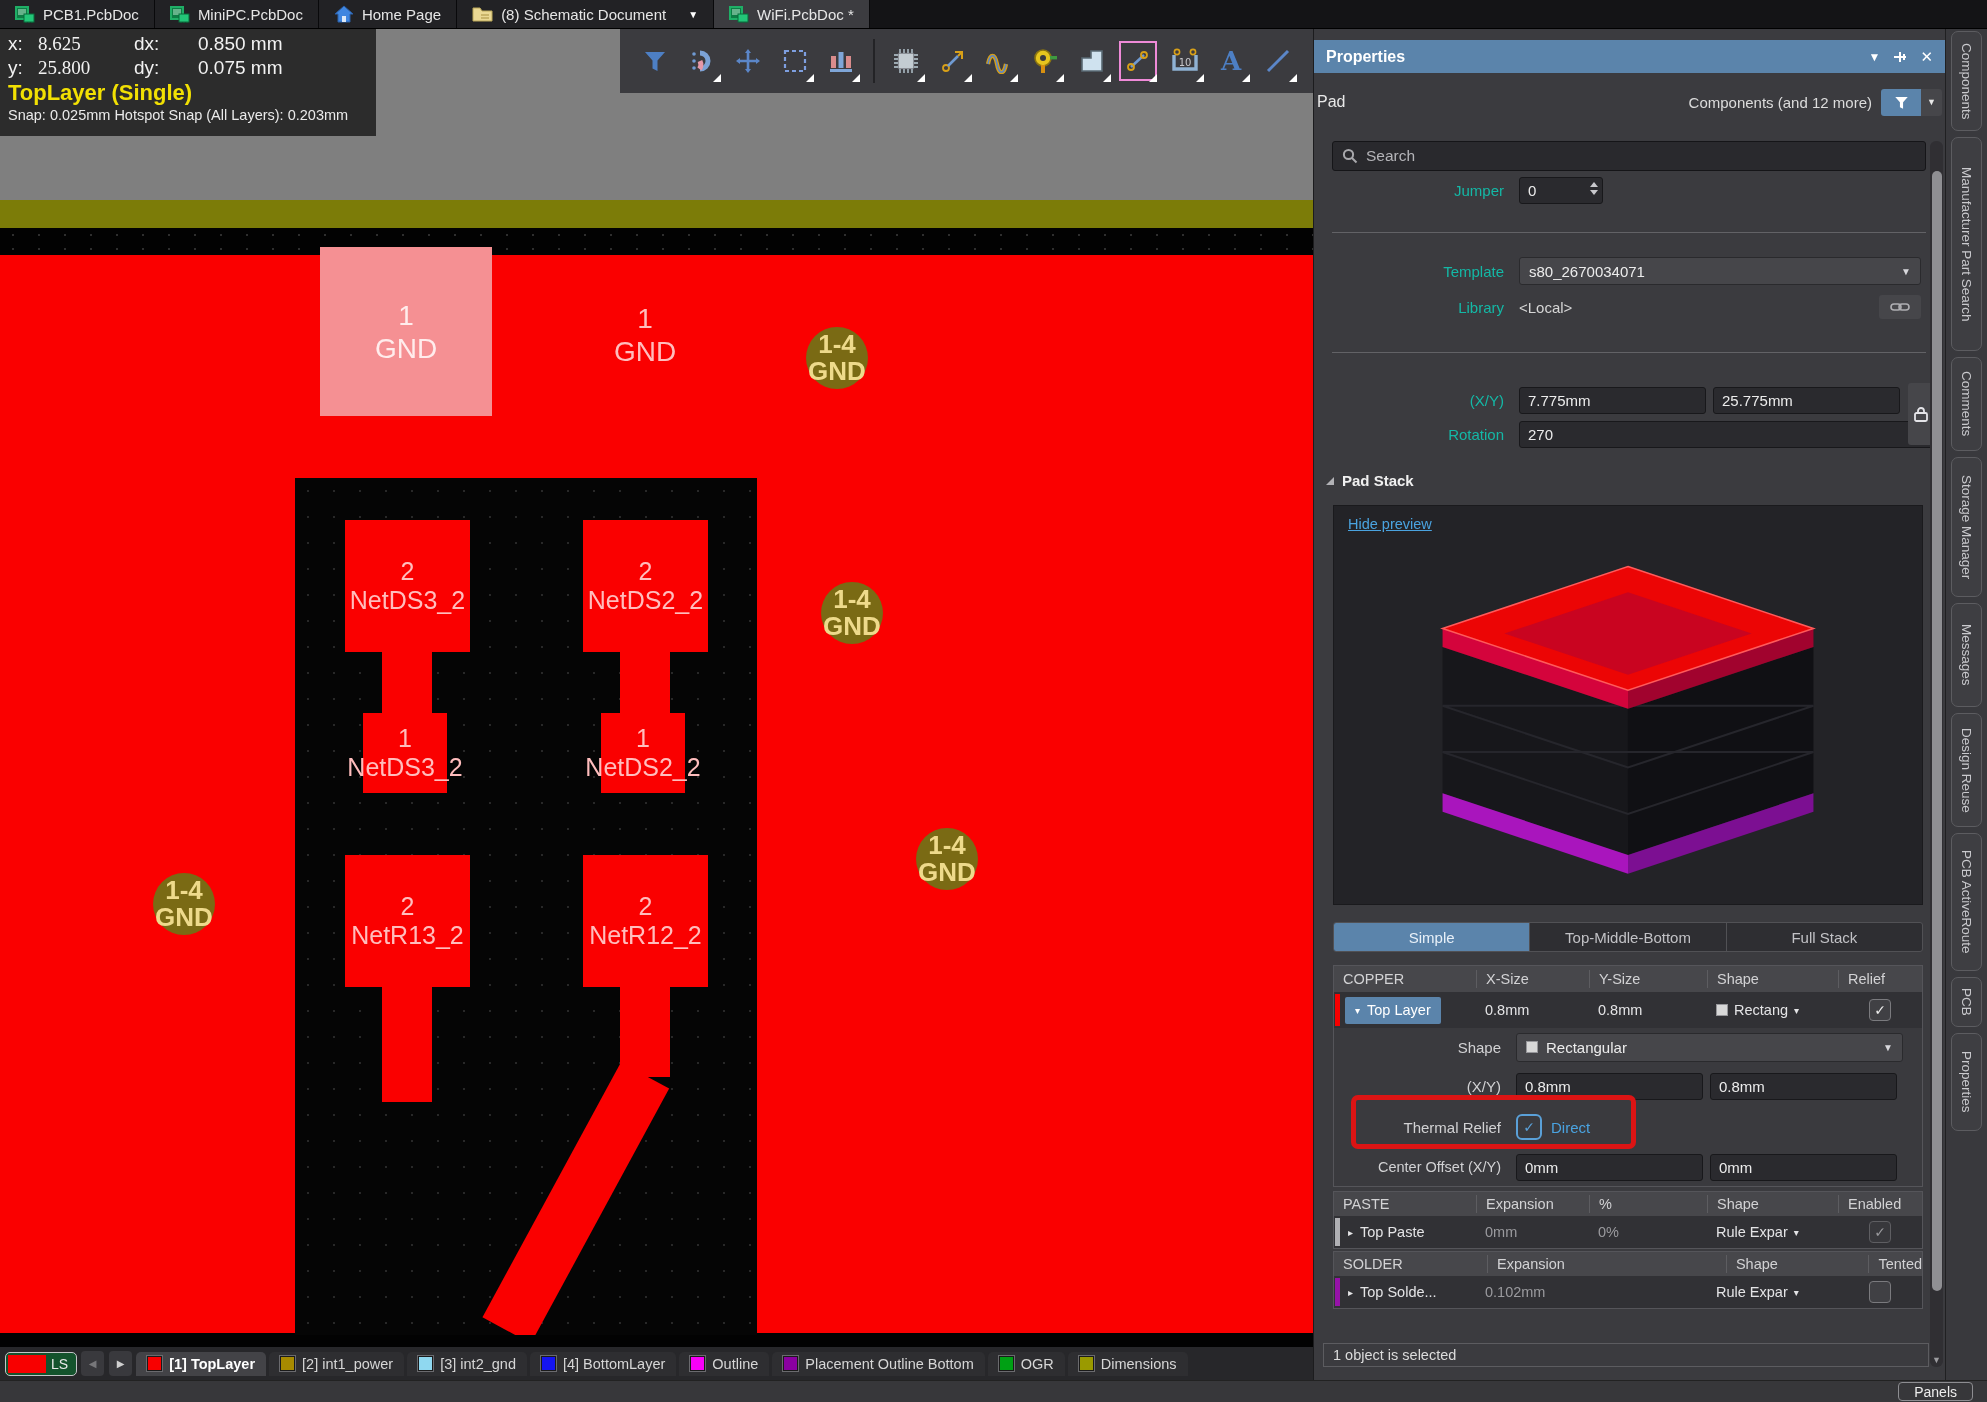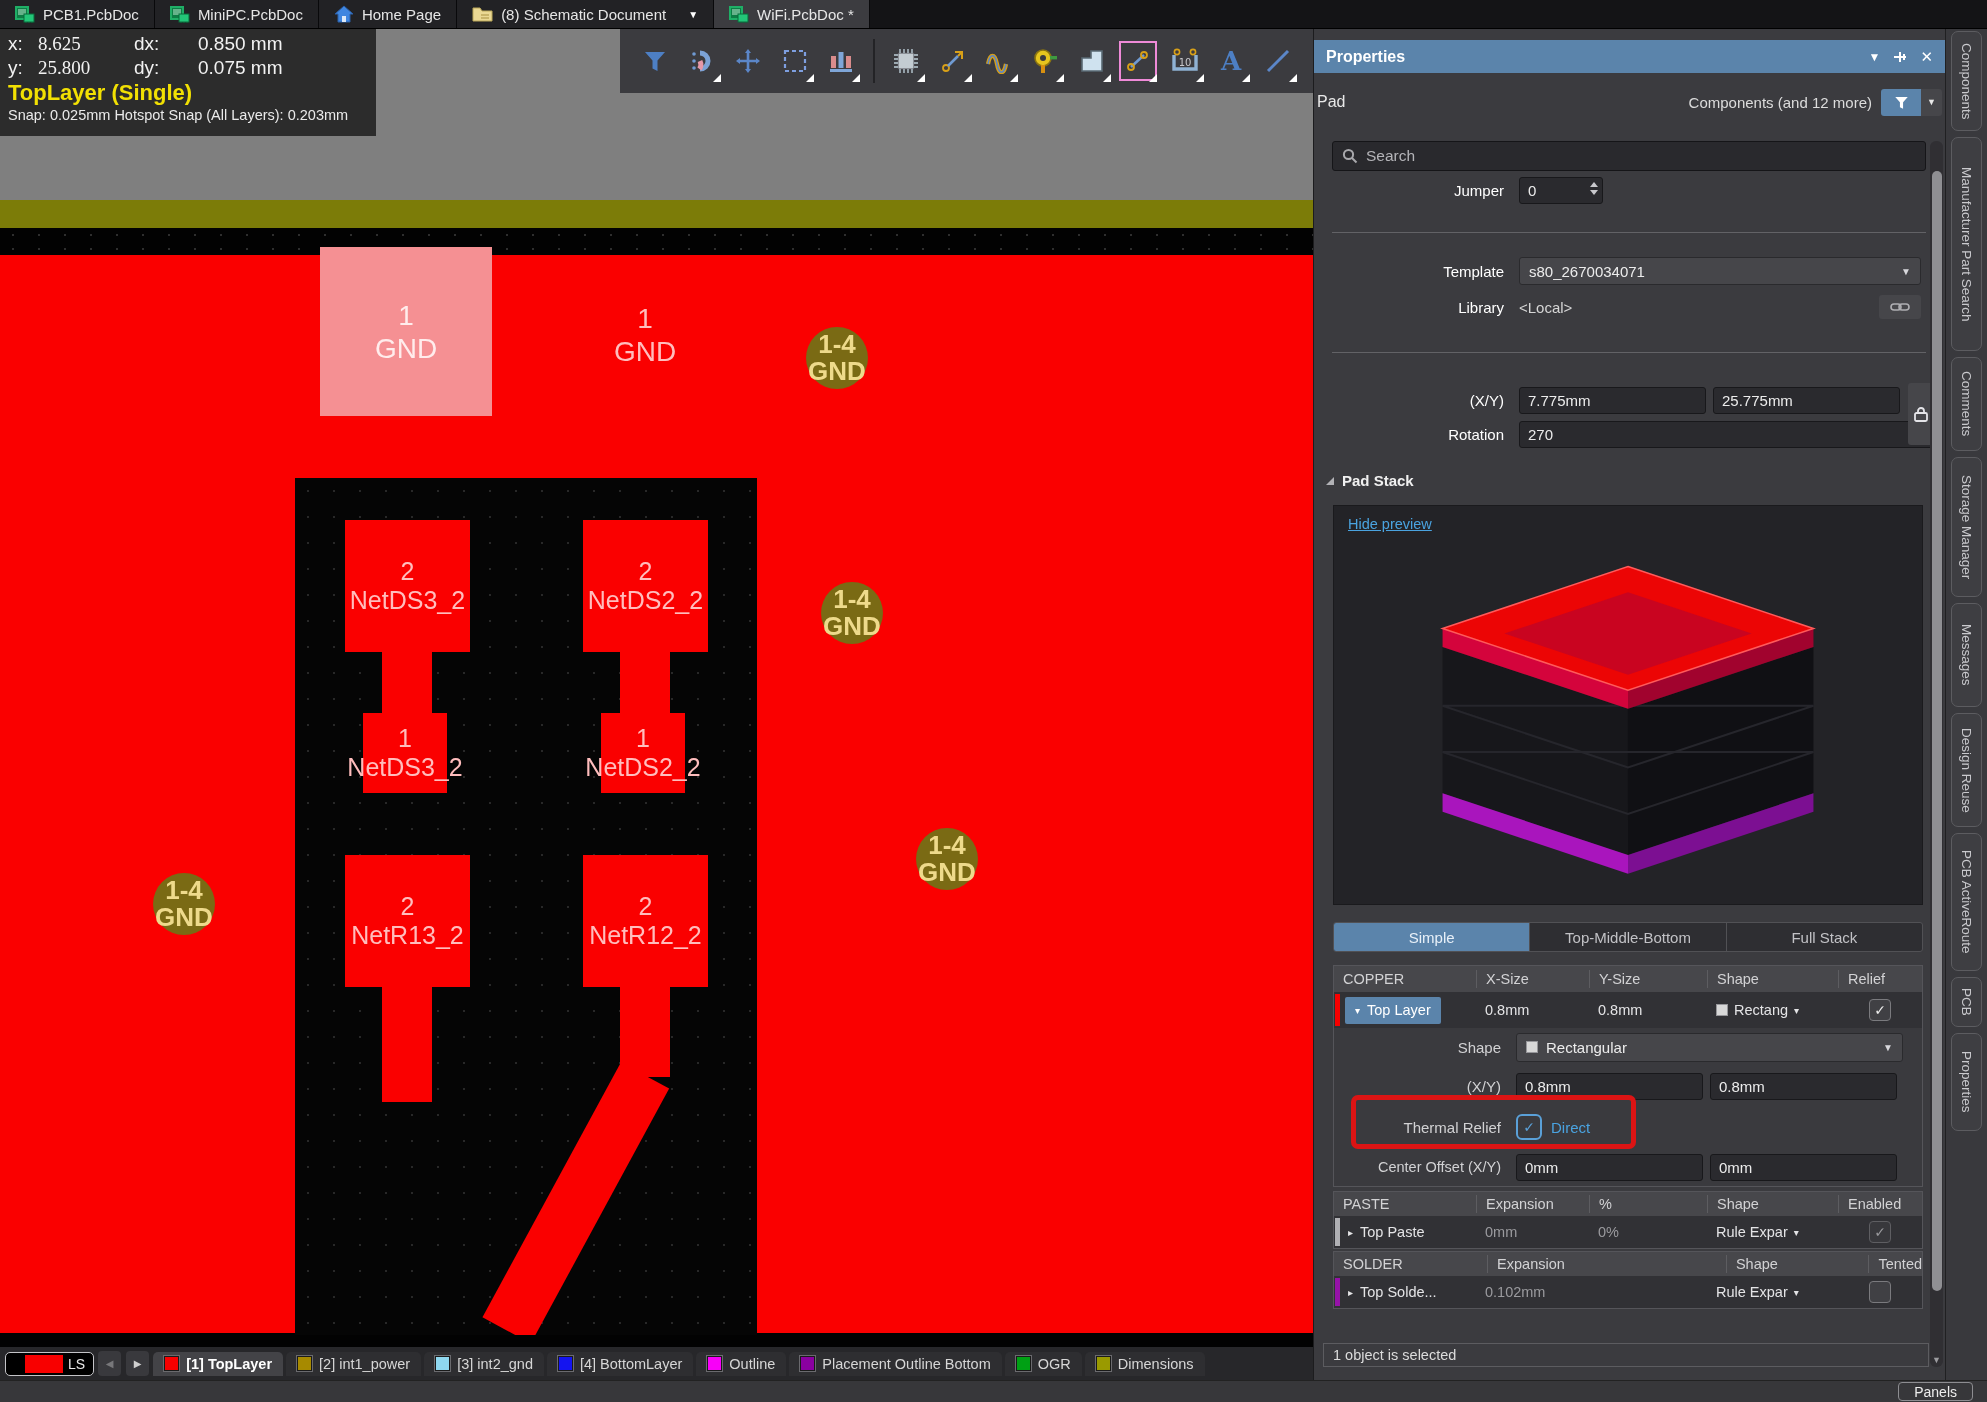--- a/index.html
+++ b/index.html
@@ -43,21 +43,21 @@
 
   
   .toolbar { position:absolute; left:620px; top:0; width:693px; height:64px; background:#3b3b3f; display:flex; align-items:center; justify-content:space-evenly; padding:0 4px; }
   .tbi { position:relative; width:30px; height:32px; display:flex; align-items:center; justify-content:center; }
   .tbi.dd::after { content:""; position:absolute; right:-4px; bottom:-5px; border-left:8px solid transparent; border-bottom:8px solid #fff; }
   .tbi.hl { outline:2px solid #ef8ad8; outline-offset:2px; }
   .tbsep { width:2px; height:44px; background:#232326; }
 
   
   .layerbar { position:absolute; left:0; top:1347px; width:1345px; height:33px; background:#27272a; display:flex; align-items:center; gap:3px; padding:0 5px; }
-  .lsbtn { display:flex; align-items:center; gap:5px; background:#000000; border:1px solid #c4c4c8; border-radius:5px; padding:2px 8px 2px 19px; color:#e8e8e8; font-size:14px; }
+  .lsbtn { display:flex; align-items:center; gap:5px; background:#14532d; border:1px solid #c4c4c8; border-radius:5px; padding:2px 8px 2px 2px; color:#e8e8e8; font-size:14px; }
   .lsswatch { display:inline-block; width:38px; height:18px; }
   .lnav { width:23px; height:25px; background:#39393d; border-radius:4px; display:flex; align-items:center; justify-content:center; font-size:10px; color:#cfcfcf; margin:0 1px; }
   .lnav.dim { color:#77777a; }
   .ltab { display:flex; align-items:center; gap:7px; background:#2e2e31; border-radius:5px 5px 0 0; padding:4px 11px; color:#d6d6d6; font-size:14.5px; white-space:nowrap; }
   .ltab.active { background:#434347; color:#fff; font-weight:bold; }
   .sw { display:inline-block; width:15px; height:15px; border:1px solid #1a1a1a; outline:1px solid #6a6a6e; }
 
   
   .statusbar { position:absolute; left:0; top:1380px; width:1987px; height:22px; background:#37373a; border-top:1px solid #222; }
   .panelsbtn { position:absolute; right:14px; top:1px; height:19px; padding:0 15px; border:1px solid #8d8d91; border-radius:4px; color:#ededed; font-size:14px; display:flex; align-items:center; }
@@ -71,21 +71,21 @@
   .padrow { position:absolute; left:0; top:44px; width:100%; height:58px; display:flex; align-items:center; padding:0 3px; }
   .padrow .objtype { font-size:16px; color:#e8e8e8; }
   .scopewrap { margin-left:auto; display:flex; align-items:center; gap:9px; }
   .scopetxt { color:#dcdcdc; font-size:15px; }
   .filterbtn { width:40px; height:27px; background:#5b84ab; border-radius:3px 0 0 3px; display:flex; align-items:center; justify-content:center; }
   .filterdd { width:21px; height:27px; background:#46464a; border-radius:0 3px 3px 0; display:flex; align-items:center; justify-content:center; font-size:9px; color:#e8e8e8; }
   .searchbox { position:absolute; left:18px; top:112px; width:594px; height:30px; background:#29292d; border:1px solid #151518; border-radius:3px; display:flex; align-items:center; padding:0 9px; gap:8px; }
   .searchbox input { flex:1; background:transparent; border:none; outline:none; color:#e8e8e8; font-size:15.5px; font-family:inherit; }
   .searchbox input::placeholder { color:#b4b4b8; }
   .prow { position:absolute; left:0; width:100%; display:flex; align-items:center; }
-  .plbl { width:190px; text-align:right; margin-right:15px; color:#ffffff; flex:none; }
+  .plbl { width:190px; text-align:right; margin-right:15px; color:#14b8a6; flex:none; }
   .pinput { height:27px; background:#2a2a2e; border:1px solid #18181b; border-radius:3px; color:#ececec; font-size:15px; font-family:inherit; padding:0 8px; outline:none; }
   .spinner { position:relative; width:84px; }
   .spinner .pinput { width:84px; }
   .spn { position:absolute; right:5px; top:5px; display:flex; flex-direction:column; gap:3px; }
   .spn i { border-left:4px solid transparent; border-right:4px solid transparent; display:block; }
   .spn .up { border-bottom:5px solid #c8c8cc; }
   .spn .dn { border-top:5px solid #c8c8cc; }
   .pdivider { position:absolute; left:18px; width:594px; height:1px; background:#626266; }
   .dropdown { height:28px; background:#46464a; border:1px solid #2a2a2d; border-radius:3px; display:flex; align-items:center; padding:0 9px; gap:8px; color:#ececec; }
   .dropdown .car { margin-left:auto; font-size:10px; color:#d8d8dc; }

